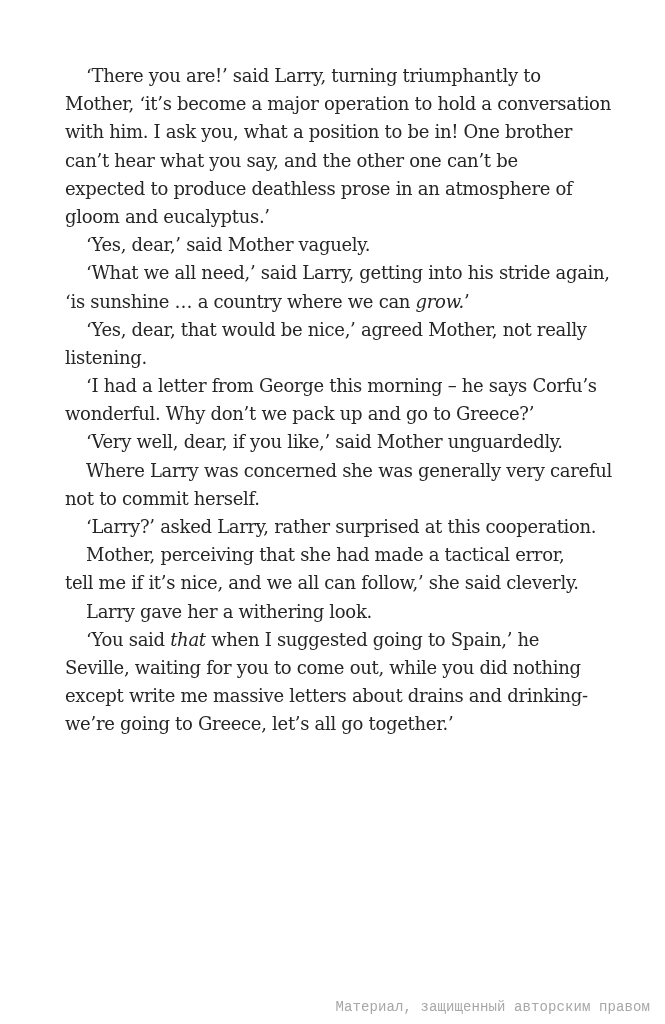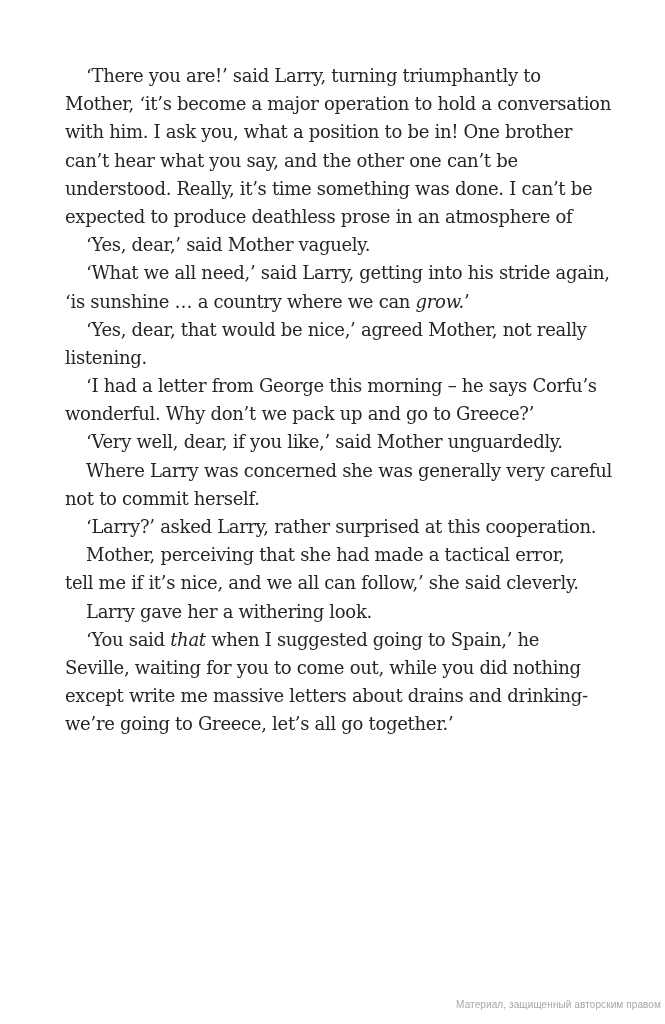--- a/index.html
+++ b/index.html
@@ -34,39 +34,39 @@
     white-space: nowrap;
   }
   .line.indent {
     padding-left: 21px;
   }
   .italic {
     font-style: italic;
   }
   .watermark {
     position: absolute;
-    right: 4px;
+    right: 15px;
     top: 999px;
-    font-family: Liberation Sans, sans-serif;
-    font-size: 10px;
+    font-family: Liberation Mono, monospace;
+    font-size: 14px;
     color: #a7a7a7;
     letter-spacing: 0.1px;
   }
 </style>
 </head>
 <body>
 
 <div class="page" style="background: rgb(255, 255, 255);">
   <div class="text-block" style="color: rgb(38, 38, 38);">
       <div class="line indent"><span>‘There you are!’ said Larry, turning triumphantly to</span></div>
       <div class="line"><span>Mother, ‘it’s become a major operation to hold a conversation</span></div>
       <div class="line"><span>with him. I ask you, what a position to be in! One brother</span></div>
       <div class="line"><span>can’t hear what you say, and the other one can’t be</span></div>
-      <div class="line"><span>understood. Really, it’s time something was done. I can’t be</span></div>
       <div class="line"><span>expected to produce deathless prose in an atmosphere of</span></div>
+      <div class="line"><span>gloom and eucalyptus.’</span></div>
       <div class="line indent"><span>‘Yes, dear,’ said Mother vaguely.</span></div>
       <div class="line indent"><span>‘What we all need,’ said Larry, getting into his stride again,</span></div>
       <div class="line"><span>‘is sunshine … a country where we can </span><span class="italic">grow.</span><span>’</span></div>
       <div class="line indent"><span>‘Yes, dear, that would be nice,’ agreed Mother, not really</span></div>
       <div class="line"><span>listening.</span></div>
       <div class="line indent"><span>‘I had a letter from George this morning – he says Corfu’s</span></div>
       <div class="line"><span>wonderful. Why don’t we pack up and go to Greece?’</span></div>
       <div class="line indent"><span>‘Very well, dear, if you like,’ said Mother unguardedly.</span></div>
       <div class="line indent"><span>Where Larry was concerned she was generally very careful</span></div>
       <div class="line"><span>not to commit herself.</span></div>

